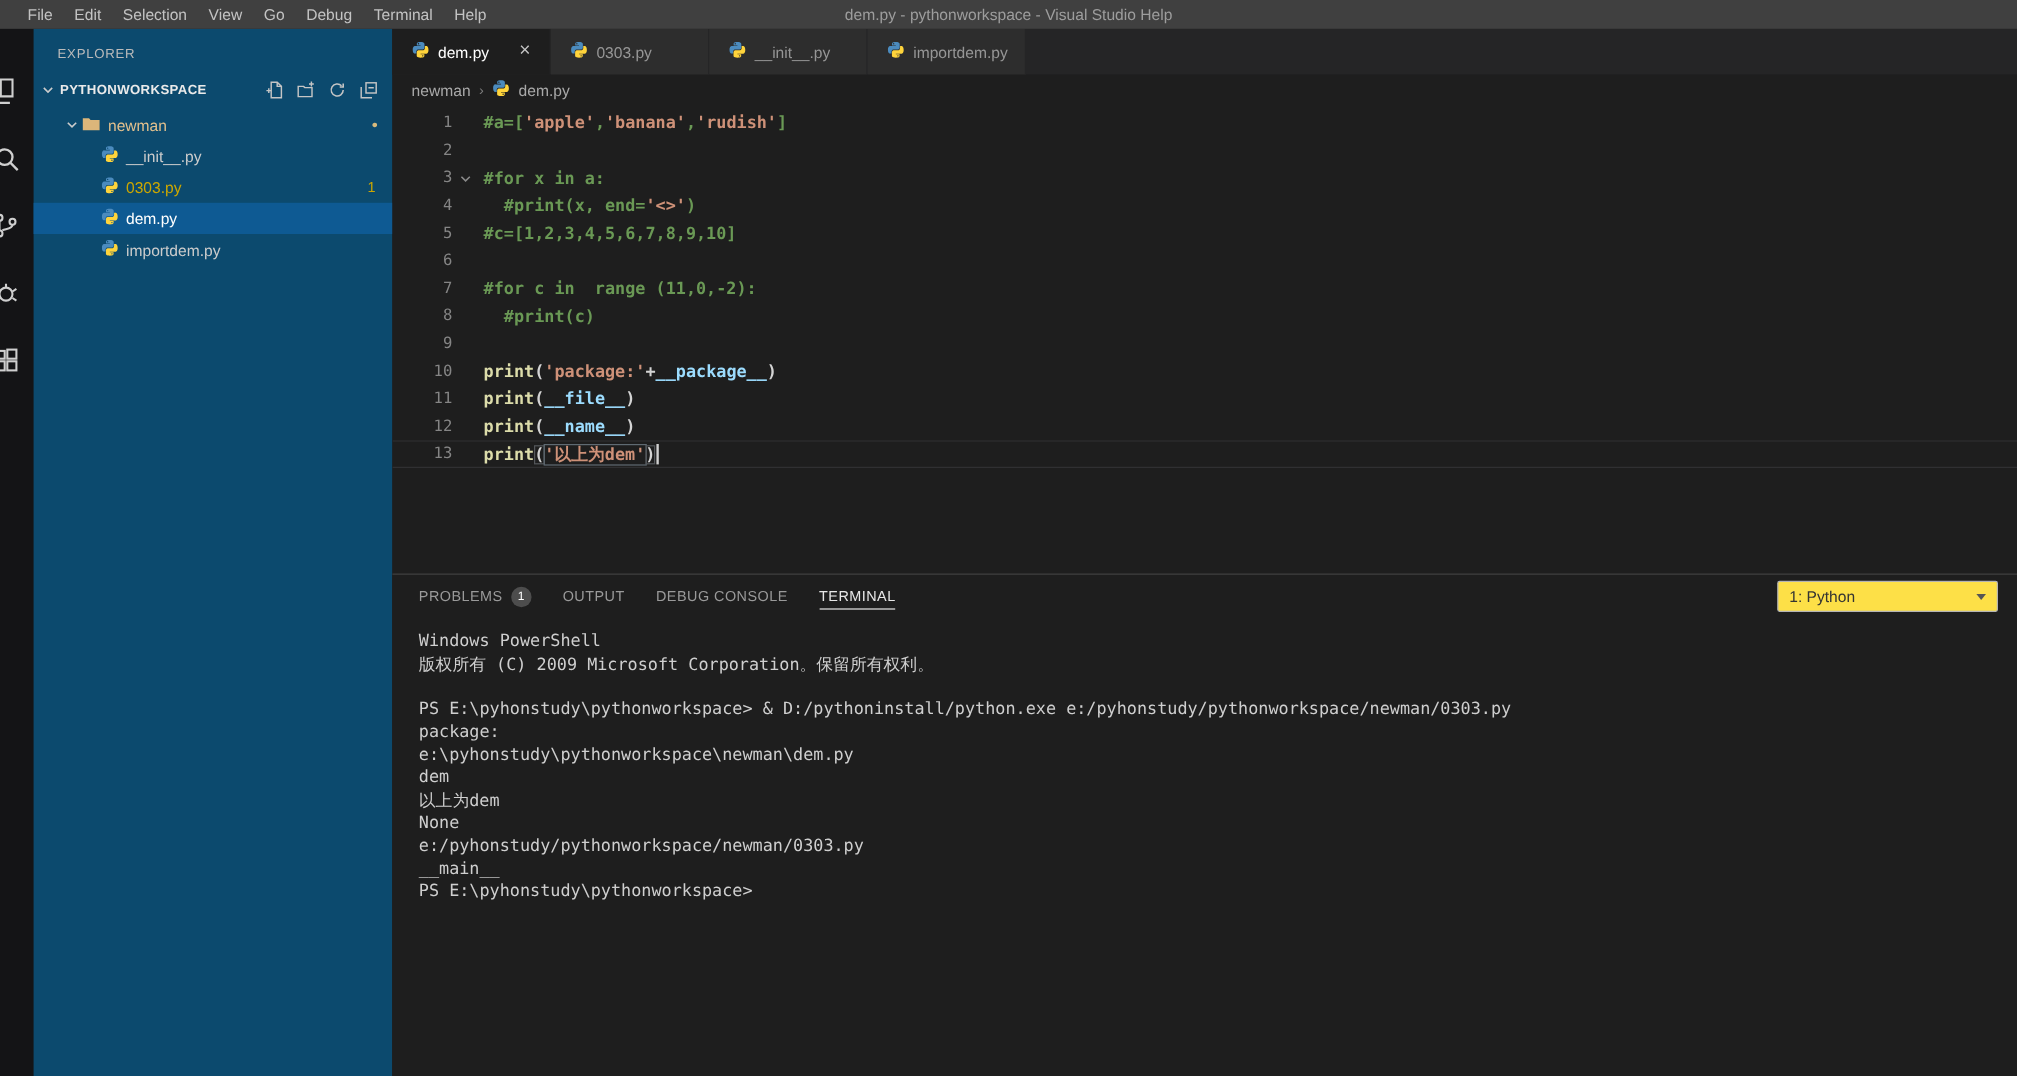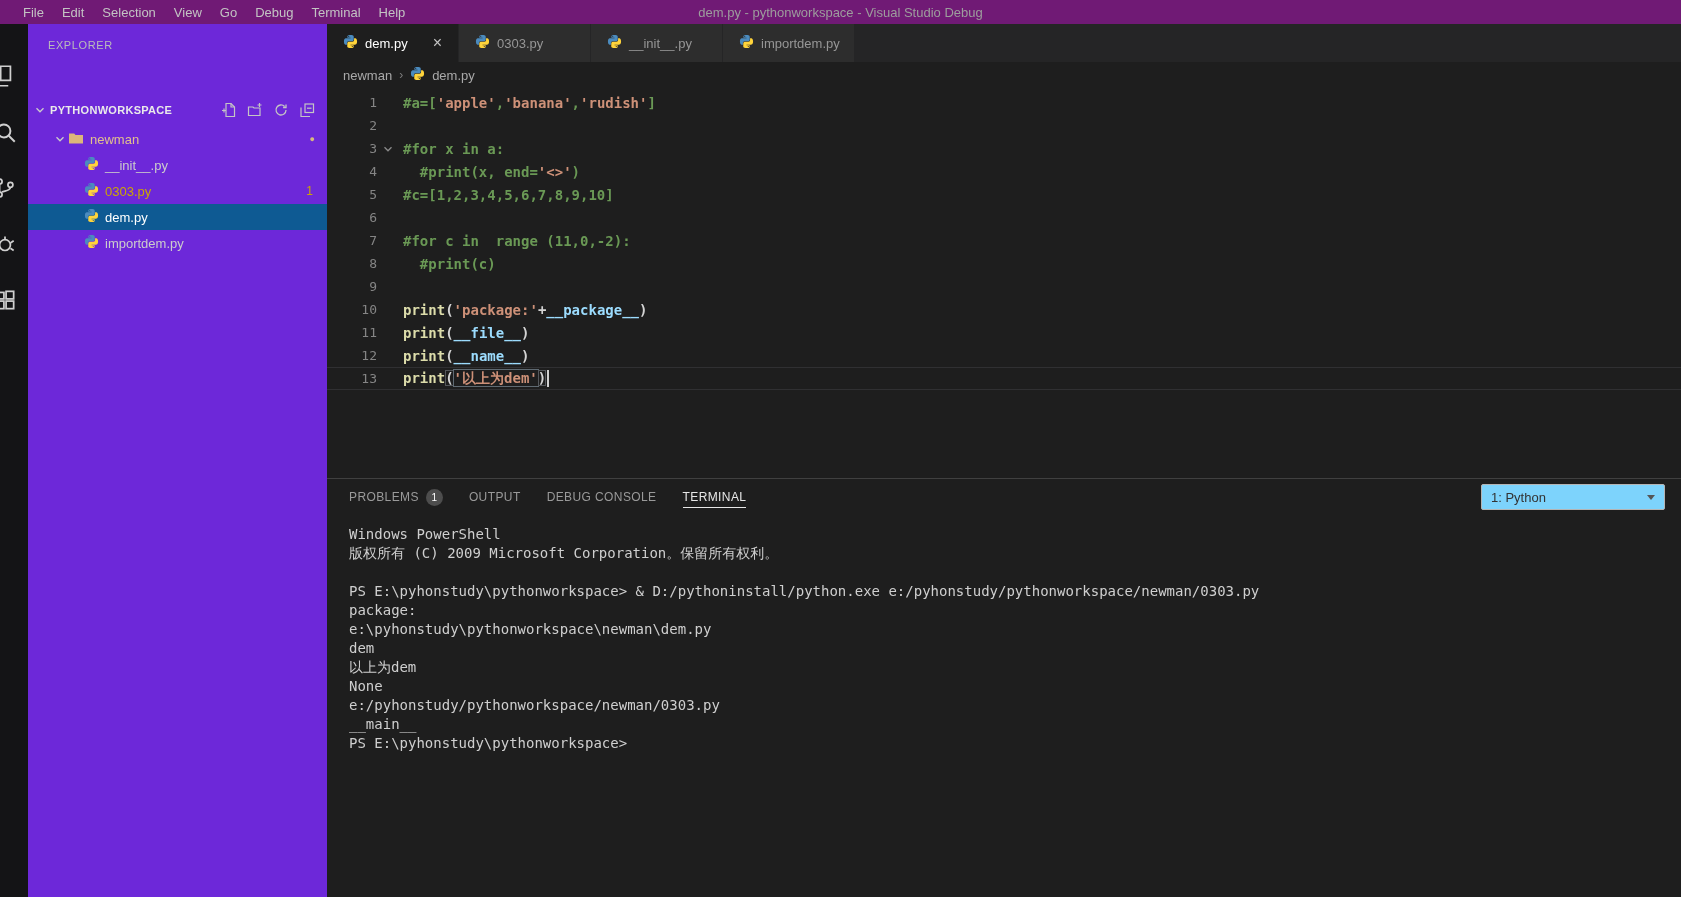--- a/index.html
+++ b/index.html
@@ -6,37 +6,37 @@
   html,body { margin:0; padding:0; }
   body {
     width:1681px; height:897px; overflow:hidden;
     background:#1e1e1e;
     font-family:"Liberation Sans","DejaVu Sans",sans-serif;
     -webkit-font-smoothing:antialiased;
   }
   .app { width:1681px; height:897px; display:flex; flex-direction:column; }
 
   
-  .titlebar { height:24px; background:#701a75; display:flex; align-items:center; position:relative; flex:none; }
+  .titlebar { height:24px; background:#404040; display:flex; align-items:center; position:relative; flex:none; }
   .menus { display:flex; padding-left:14px; z-index:2; }
   .menu-item { color:#c3c3c3; font-size:13px; padding:0 9px; cursor:default; }
   .wintitle { position:absolute; left:0; right:0; text-align:center; color:#9d9d9d; font-size:13px; }
 
   
   .main { display:flex; flex:1; min-height:0; }
 
   
   .activitybar { width:28px; background:#141416; overflow:hidden; padding-top:24px; flex:none; }
   .ab-item { height:56px; display:flex; align-items:center; }
   .ab-item svg { margin-left:-8px; flex:none; }
 
   
-  .sidebar { width:299px; background:#6d28d9; flex:none; display:flex; flex-direction:column; color:#cccccc; }
+  .sidebar { width:299px; background:#0c4a6e; flex:none; display:flex; flex-direction:column; color:#cccccc; }
   .sb-title { padding:15px 0 12px 20px; font-size:11px; letter-spacing:.6px; color:#bbbbbb; }
-  .sb-section { display:flex; align-items:center; height:24px; padding-left:4px;margin-top:35px; }
+  .sb-section { display:flex; align-items:center; height:24px; padding-left:4px; }
   .sb-section-label { font-size:11px; font-weight:bold; color:#eaeaea; letter-spacing:.3px; margin-left:2px; }
   .sb-actions { margin-left:auto; display:flex; gap:9px; padding-right:12px; align-items:center; }
   .sb-action { width:17px; height:17px; display:flex; align-items:center; justify-content:center; cursor:pointer; }
   .tree { margin-top:4px; }
   .trow { height:26px; display:flex; align-items:center; font-size:13px; cursor:pointer; padding-left:24px; padding-right:0; }
   .trow .label { margin-left:6px; white-space:pre; }
   .trow.file { padding-left:56px; }
   .trow.sel { background:#0e5a93; }
   .trow.sel .label { color:#ffffff; }
   .label.modified { color:#e2c08d; }
@@ -74,21 +74,21 @@
   .cursor { display:inline-block; width:2px; height:17px; background:#d0d0d0; vertical-align:middle; margin-left:1px; }
 
   
   .panel { height:419px; flex:none; border-top:1px solid rgba(128,128,128,.35); display:flex; flex-direction:column; background:#1e1e1e; }
   .panel-tabs { height:36px; flex:none; display:flex; align-items:flex-start; gap:26px; padding-left:22px; position:relative; }
   .ptab { font-size:12px; letter-spacing:.4px; color:#9a9a9a; display:flex; align-items:center; gap:7px; cursor:pointer; height:100%; }
   .ptab .pt-label { padding:3px 0; border-bottom:1px solid transparent; }
   .ptab.active .pt-label { color:#e7e7e7; border-bottom:1px solid #e7e7e7; }
   .pbadge { width:17px; height:17px; border-radius:50%; background:#4d4d4d; color:#ffffff; font-size:10px;
             display:flex; align-items:center; justify-content:center; }
-  .term-dropdown { position:absolute; right:16px; top:5px; width:184px; height:26px; background:#7dd3fc;
+  .term-dropdown { position:absolute; right:16px; top:5px; width:184px; height:26px; background:#fde047;
                    border:1px solid #b4b4b4; border-radius:2px; color:#333333; font-size:13px;
                    display:flex; align-items:center; justify-content:space-between; padding:0 9px; cursor:pointer; }
   .dd-arrow { width:0; height:0; border-left:4px solid transparent; border-right:4px solid transparent; border-top:5px solid #555555; }
 
   .terminal { flex:1; min-height:0; overflow:hidden; padding:11px 0 0 22px;
               font-family:"DejaVu Sans Mono","Liberation Mono",monospace; font-size:14px; color:#cfcfcf; }
   .tline { height:19px; white-space:pre; }
 </style>
 </head>
 <body>
@@ -99,21 +99,21 @@
     <div class="menus" id="menus">
         <span class="menu-item">File</span>
         <span class="menu-item">Edit</span>
         <span class="menu-item">Selection</span>
         <span class="menu-item">View</span>
         <span class="menu-item">Go</span>
         <span class="menu-item">Debug</span>
         <span class="menu-item">Terminal</span>
         <span class="menu-item">Help</span>
       </div>
-    <div class="wintitle">dem.py - pythonworkspace - Visual Studio Debug</div>
+    <div class="wintitle">dem.py - pythonworkspace - Visual Studio Help</div>
   </div>
 
   <div class="main">
     <div class="activitybar" id="activitybar">
         <div class="ab-item">
           <svg width="26" height="26" viewBox="0 0 24 24" fill="none" stroke="#cfcfcf" stroke-width="1.6">
             <path d="M8 3h9v13H8z"></path>
             <path d="M5 7v14h10"></path>
           </svg>
         </div>

